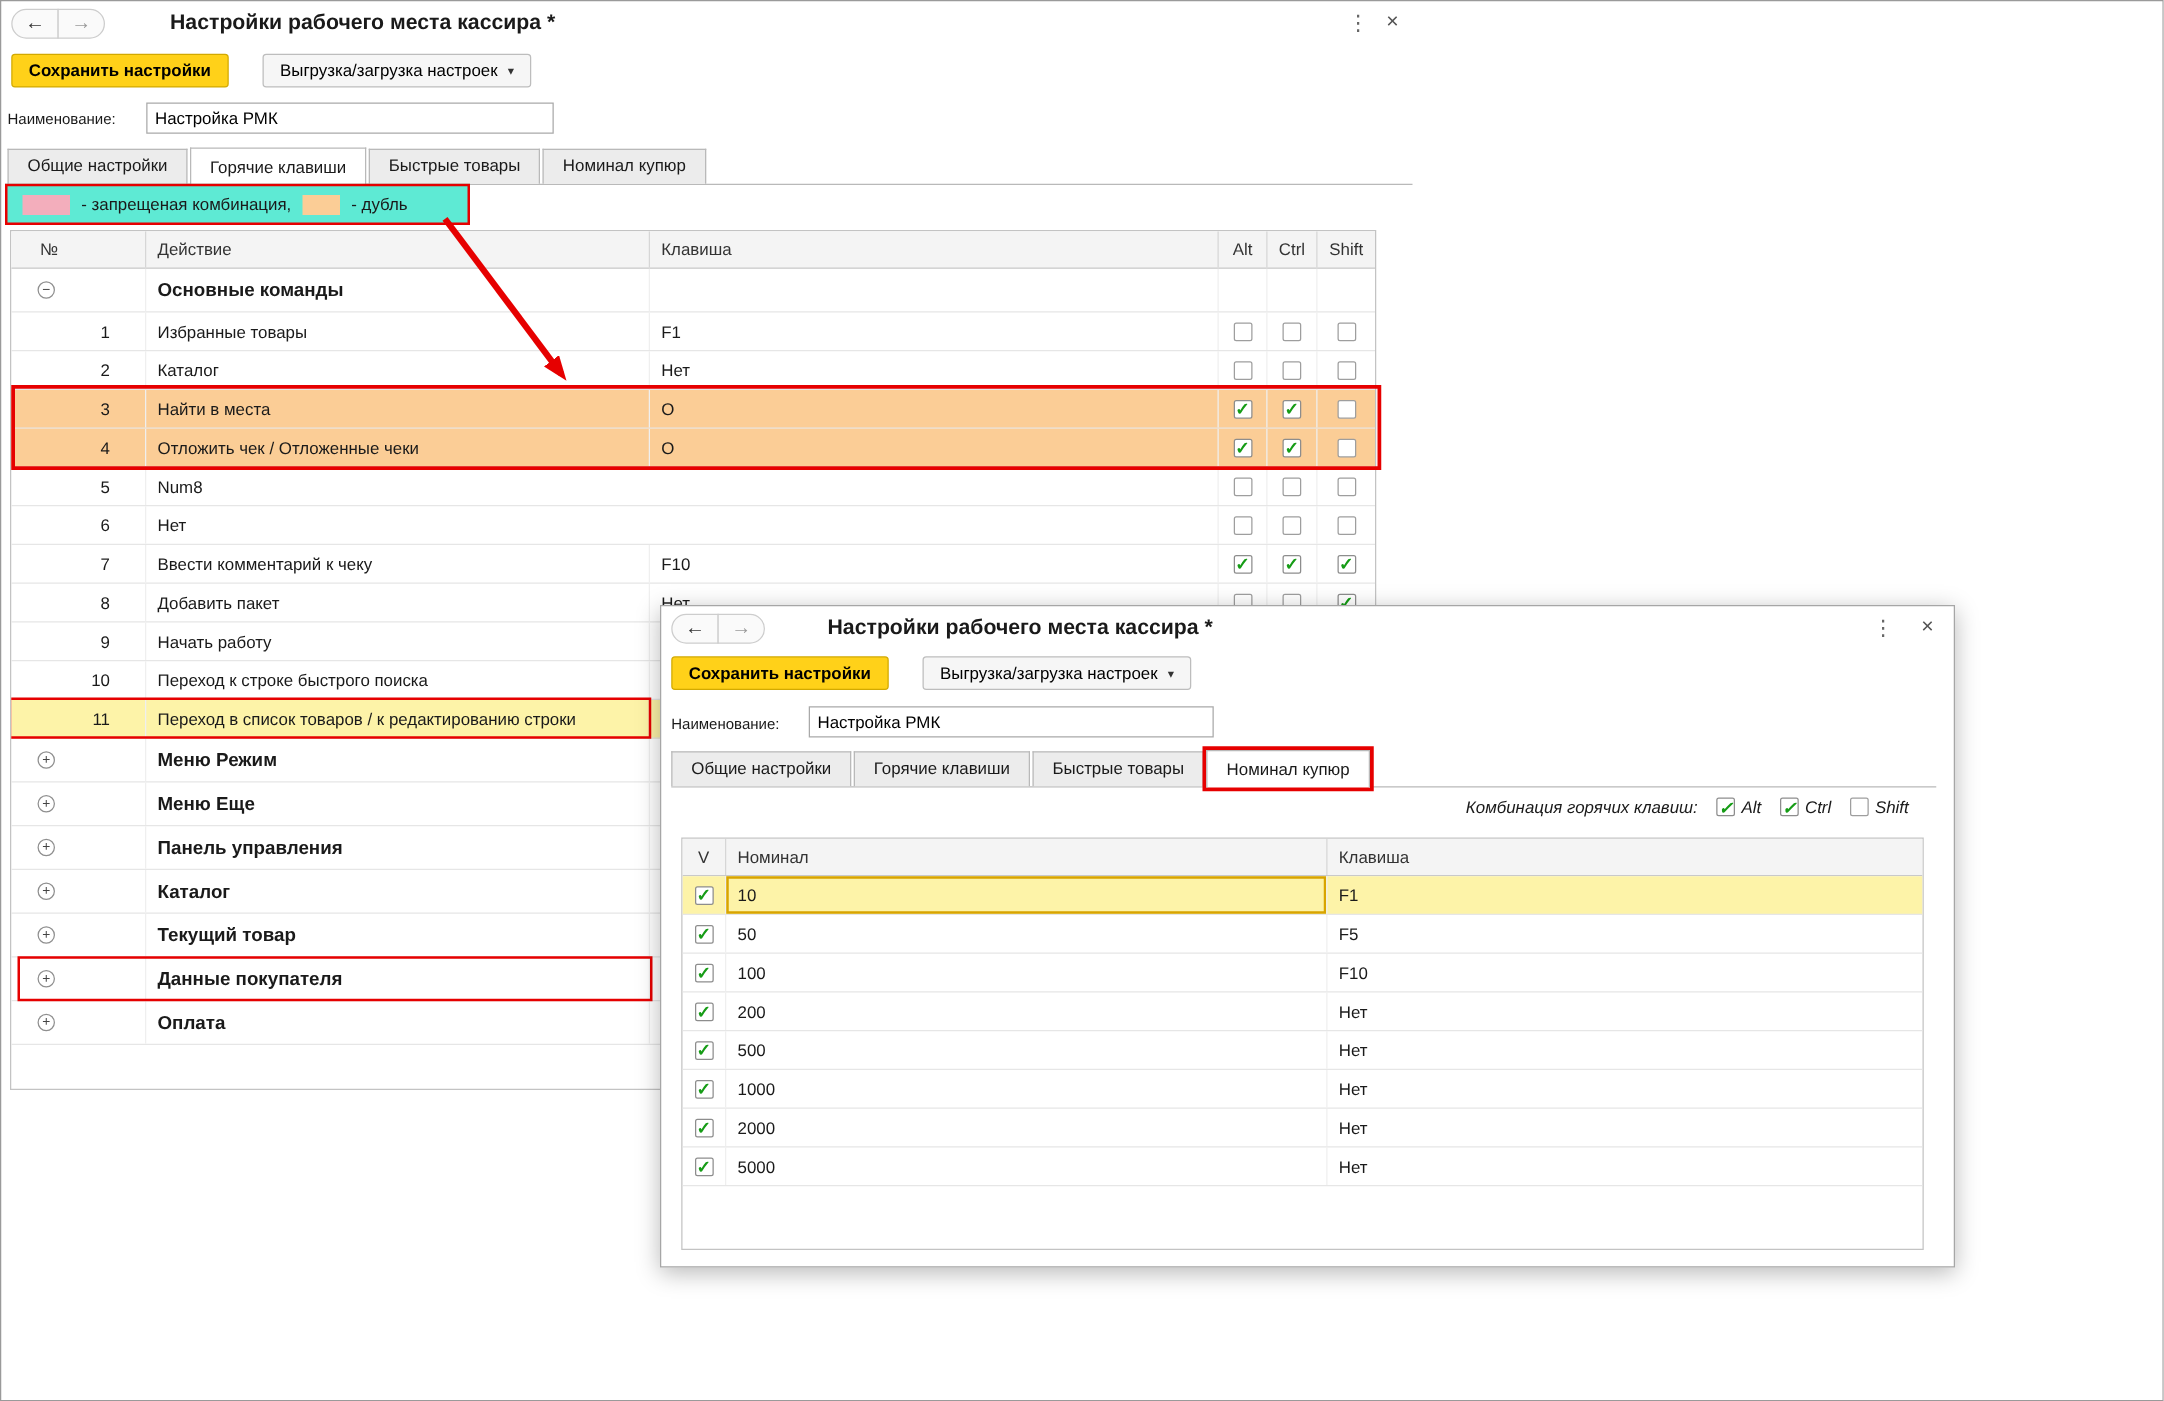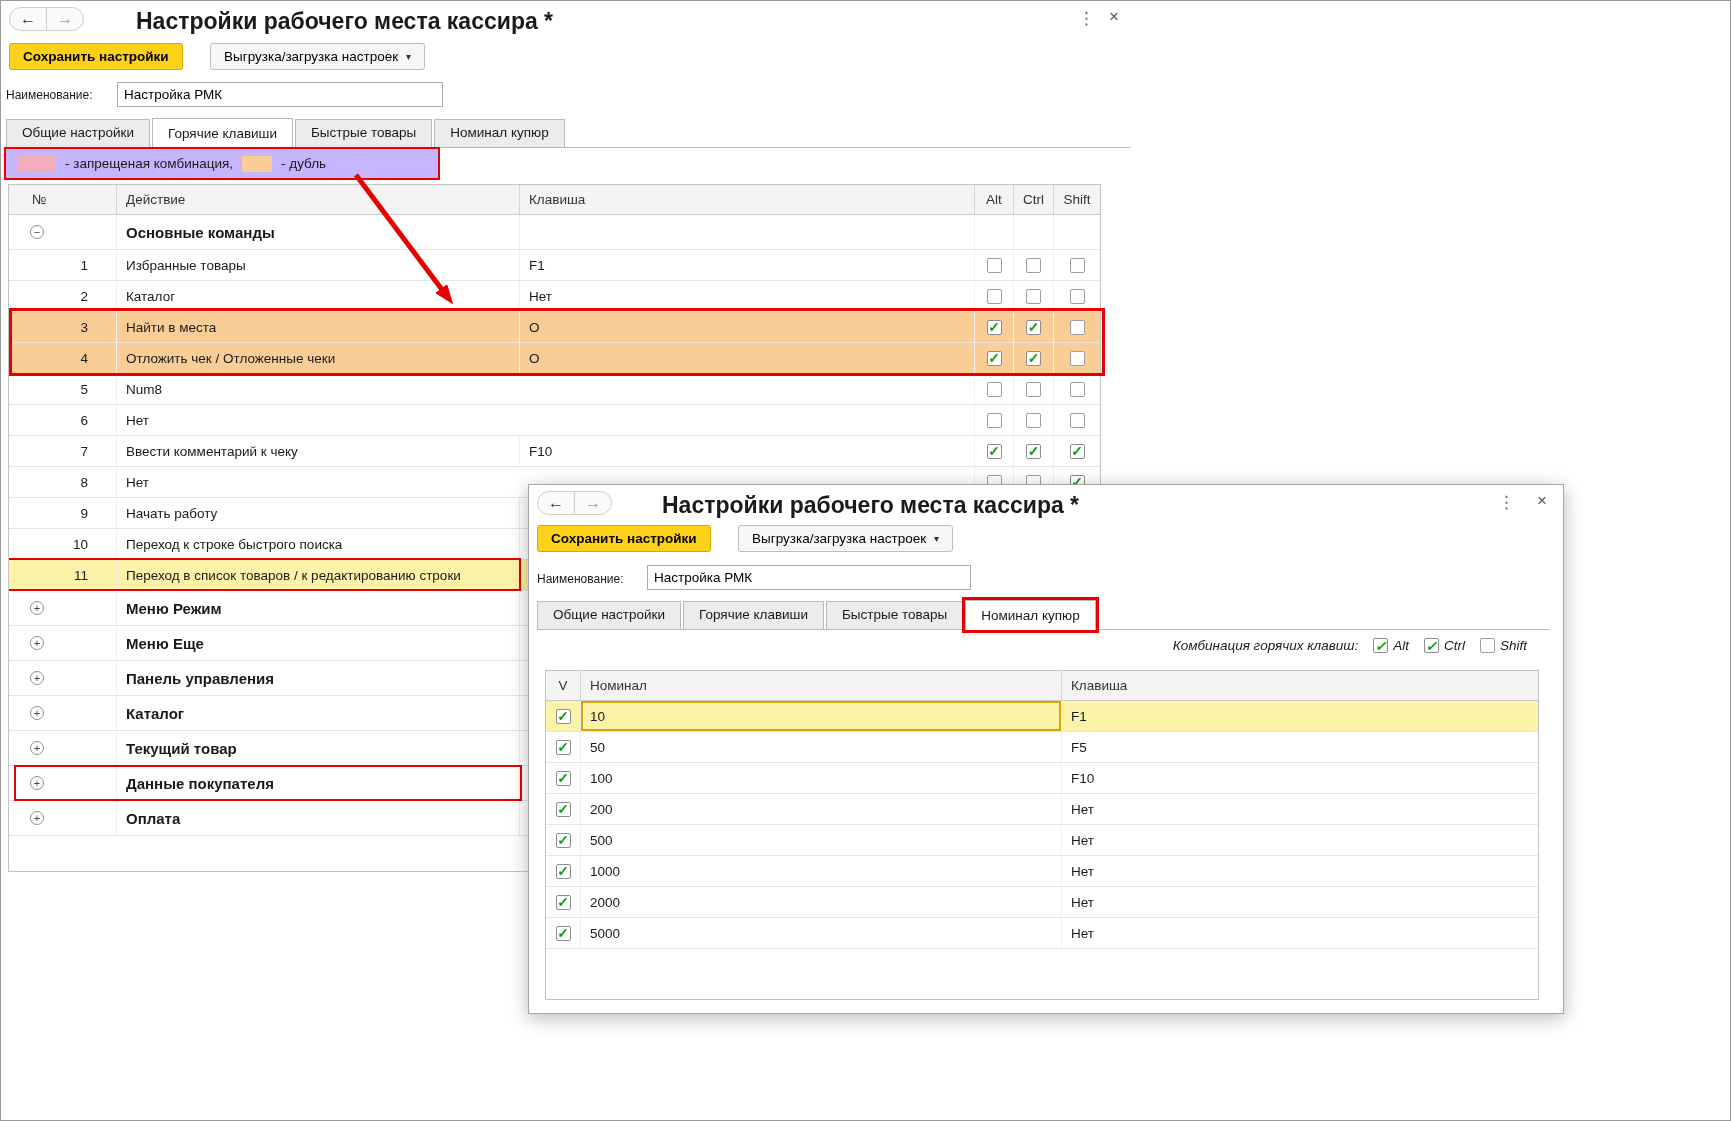--- a/index.html
+++ b/index.html
@@ -6,21 +6,21 @@
   body { font-family: "Liberation Sans", sans-serif; background:#fff; }
   .canvas { position:relative; width:1731px; height:1121px; background:#fff;
             border:1px solid #9a9a9a; overflow:hidden; font-size:13.5px; color:#1a1a1a; }
 
   
   .nav { display:flex; position:absolute; }
   .navbtn { width:38px; height:24px; border:1px solid #cdcdcd; background:#fafafa;
             display:flex; align-items:center; justify-content:center; font-size:16px; cursor:pointer; }
   .navbtn.back { border-radius:12px 0 0 12px; color:#333; }
   .navbtn.fwd  { border-radius:0 12px 12px 0; margin-left:-1px; color:#9a9a9a; }
-  .win-title { position:absolute; font-size:23px; font-weight:bold; white-space:nowrap; }
+  .win-title { position:absolute; font-size:17px; font-weight:bold; white-space:nowrap; }
   .kebab { position:absolute; color:#666; font-size:17px; cursor:pointer; }
   .closer { position:absolute; color:#555; font-size:17px; cursor:pointer; }
 
   .btn { position:absolute; height:27px; display:inline-flex; align-items:center; gap:8px;
          padding:0 13px; border:1px solid #bdbdbd; border-radius:3px; background:#f6f6f6;
          font-size:13.5px; cursor:pointer; white-space:nowrap; }
   .btn.primary { background:var(--primary-button,#ffd119); border-color:#d2a900; font-weight:bold; }
   .btn .caret { font-size:10px; color:#333; }
 
   .field-label { position:absolute; font-size:12px; }
@@ -86,22 +86,22 @@
   .main-window { position:absolute; inset:0; }
   .mw-nav { left:8px; top:6px; }
   .mw-title { left:135px; top:7px; }
   .mw-kebab { left:1077px; top:7px; }
   .mw-close { left:1108px; top:6px; }
   .mw-save { left:8px; top:42px; }
   .mw-export { left:209px; top:42px; }
   .mw-namelabel { left:5px; top:87px; }
   .mw-nameinput { left:116px; top:81px; width:326px; }
   .mw-tabs { left:5px; top:117px; width:1124px; }
-  .mw-legend { position:absolute; left:3px; top:146px; width:436px; height:33px; z-index:3;
-               border:2px solid var(--annotation-red,#e60000); background:#c4b5fd;
+  .mw-legend { position:absolute; left:3px; top:146px; width:372px; height:33px; z-index:3;
+               border:2px solid var(--annotation-red,#e60000); background:#5eead4;
                display:flex; align-items:center; gap:9px; padding-left:12px; }
   .swatch { height:16px; flex:0 0 auto; }
   .swatch.pink { width:38px; background:var(--forbidden-swatch,#f3aebc); }
   .swatch.orange { width:30px; background:var(--duplicate-row,#fbcd96); }
   .mw-arrow { position:absolute; left:330px; top:160px; z-index:4; pointer-events:none; }
   .mw-table { left:7px; top:183px; width:1093px; height:688px; }
   .mw-dupbox { left:8px; top:307px; width:1096px; height:68px; }
 
   
   .front-window { position:absolute; left:527px; top:483px; width:1036px; height:530px;
@@ -288,20 +288,21 @@
             </div>
             <div class="c c-ctrl">
               <span class="cb on">✓</span>
             </div>
             <div class="c c-shift">
               <span class="cb on">✓</span>
             </div>
           </div>
           <div class="trow item">
             <div class="c c-num">8</div>
+            <div class="c c-action">Добавить пакет</div>
             <div class="c c-key">Нет</div>
             <div class="c c-alt">
               <span class="cb"></span>
             </div>
             <div class="c c-ctrl">
               <span class="cb"></span>
             </div>
             <div class="c c-shift">
               <span class="cb on">✓</span>
             </div>

